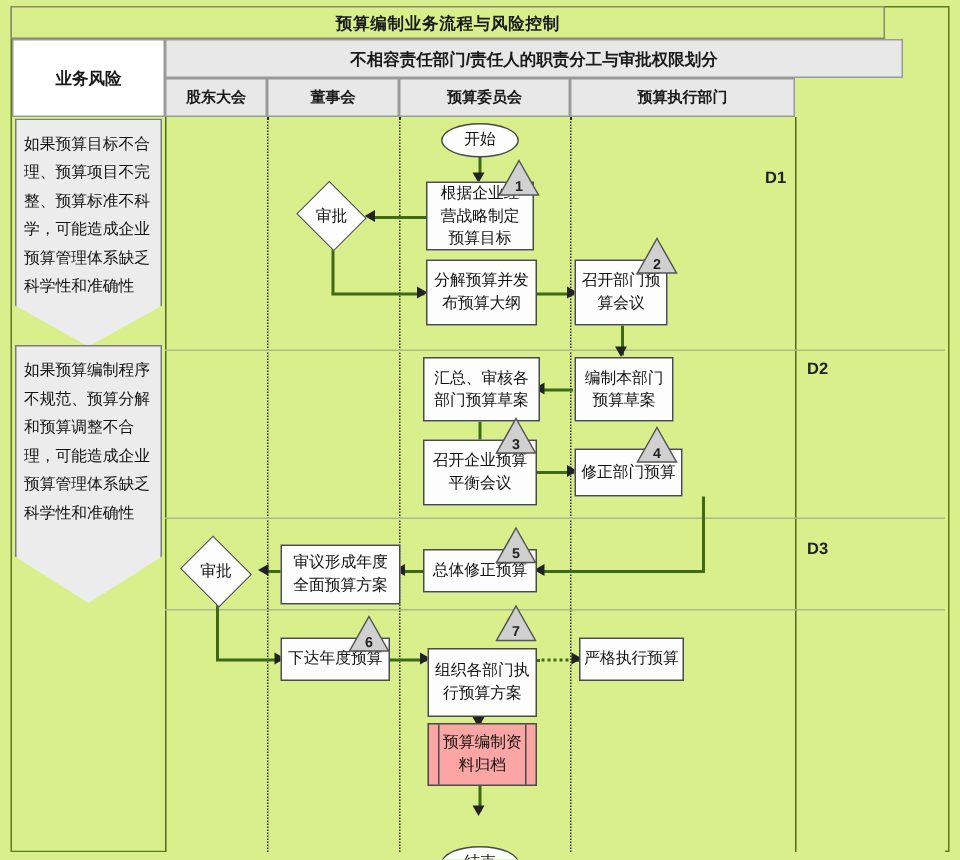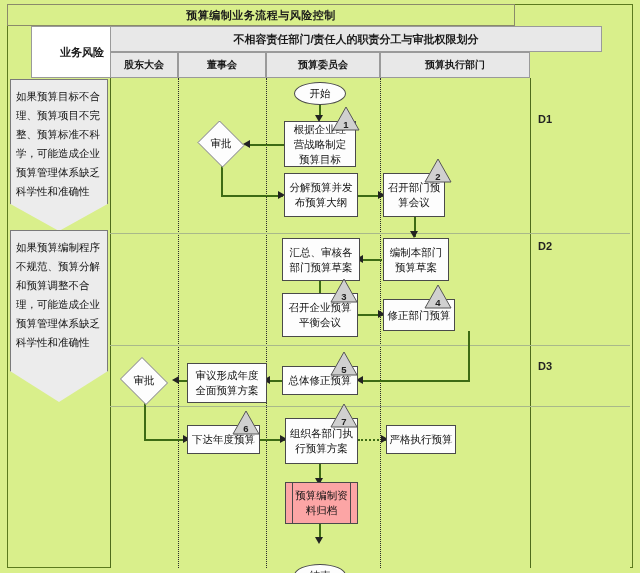--- a/index.html
+++ b/index.html
@@ -6,21 +6,21 @@
   body{
     width:640px;height:573px;
     background:#d9ef8b;
     font-family:"Liberation Sans","DejaVu Sans",sans-serif;
     -webkit-font-smoothing:none;
   }
   #sheet{position:relative;width:640px;height:573px;overflow:hidden;}
 
   
   .frame{position:absolute;left:7px;top:4px;width:626px;height:564px;border:1px solid #5c7a1e;box-sizing:border-box;}
-  .title-bar{position:absolute;left:7px;top:4px;width:508px;height:22px;
+  .title-bar{position:absolute;left:7px;top:4px;width:583px;height:22px;
     background:#d9ef8b;border:1px solid #8a8a6a;box-sizing:border-box;
     display:flex;align-items:center;justify-content:center;
     font-size:11px;font-weight:bold;color:#1a1a1a;letter-spacing:.5px;}
 
   .hdr{position:absolute;background:#e8e8e8;border:1px solid #9a9a9a;box-sizing:border-box;
     display:flex;align-items:center;justify-content:center;
     font-size:11px;font-weight:bold;color:#1a1a1a;}
   .hdr.white{background:#ffffff;}
   .hdr.sub{font-size:10px;background:#e8e8e8;}
   .lane{position:absolute;top:78px;height:490px;background:#d9ef8b;}
@@ -76,21 +76,21 @@
   .stage{position:absolute;font-size:11px;font-weight:bold;color:#222;}
 </style>
 </head>
 <body>
 
 <div id="sheet">
 
   <div class="frame"></div>
   <div class="title-bar">预算编制业务流程与风险控制</div>
 
-  <div class="hdr white" style="left:8px;top:26px;width:102px;height:52px;margin-left:23px;">业务风险</div>
+  <div class="hdr white" style="left:8px;top:26px;width:102px;height:52px;">业务风险</div>
   <div class="hdr" style="left:110px;top:26px;width:492px;height:26px;">不相容责任部门/责任人的职责分工与审批权限划分</div>
   <div class="hdr sub" style="left:110px;top:52px;width:68px;height:26px;">股东大会</div>
   <div class="hdr sub" style="left:178px;top:52px;width:88px;height:26px;">董事会</div>
   <div class="hdr sub" style="left:266px;top:52px;width:114px;height:26px;">预算委员会</div>
   <div class="hdr sub" style="left:380px;top:52px;width:150px;height:26px;">预算执行部门</div>
 
   <div class="lane" style="left:110px;width:520px;"></div>
   <div class="lane-div" style="left:178px;"></div>
   <div class="lane-div" style="left:266px;"></div>
   <div class="lane-div" style="left:380px;"></div>
@@ -99,21 +99,21 @@
 
   <div class="row-div" style="left:110px;top:233px;width:520px;"></div>
   <div class="row-div" style="left:110px;top:345px;width:520px;"></div>
   <div class="row-div" style="left:110px;top:406px;width:520px;"></div>
 
   <div class="riskcol">
     <div class="risk pent" style="top:1px;height:152px;">如果预算目标不合理、预算项目不完整、预算标准不科学，可能造成企业预算管理体系缺乏科学性和准确性</div>
     <div class="risk pent" style="top:152px;height:172px;">如果预算编制程序不规范、预算分解和预算调整不合理，可能造成企业预算管理体系缺乏科学性和准确性</div>
   </div>
 
-  <div class="stage" style="left:538px;top:113px;">D1</div>
+  <div class="stage" style="left:510px;top:113px;">D1</div>
   <div class="stage" style="left:538px;top:240px;">D2</div>
   <div class="stage" style="left:538px;top:360px;">D3</div>
 
   <div class="ln lnv" style="left:319px;top:102px;height:16px;"></div>
   <div class="arw d" style="left:315px;top:115px;"></div>
 
   <div class="ln lnh" style="left:247px;top:144px;width:38px;"></div>
   <div class="arw l" style="left:243px;top:140px;"></div>
 
   <div class="ln lnv" style="left:221px;top:165px;height:31px;"></div>
@@ -186,21 +186,21 @@
 
   <div class="node" style="left:187px;top:363px;width:80px;height:40px;padding:12px 3px;">审议形成年度全面预算方案</div>
 
   <div class="diamond" style="left:118px;top:359px;width:52px;height:44px;">
     <div class="dshape"></div>
     <div class="dlabel">审批</div>
   </div>
 
   <div class="node" style="left:187px;top:425px;width:73px;height:29px;padding:0 2px;">下达年度预算</div>
 
-  <div class="node" style="left:285px;top:418px;width:73px;height:46px;padding:0 3px;">组织各部门执行预算方案</div>
+  <div class="node" style="left:285px;top:432px;width:73px;height:46px;padding:0 3px;">组织各部门执行预算方案</div>
 
   <div class="node" style="left:386px;top:425px;width:70px;height:29px;padding:0 2px;">严格执行预算</div>
 
   <div class="node doc" style="left:285px;top:482px;width:73px;height:42px;padding:0 8px;">预算编制资料归档</div>
 
   <div class="node oval" style="left:294px;top:564px;width:52px;height:23px;">结束</div>
 
   <div class="mark" style="left:332px;top:106px;">
     <svg width="28" height="25" viewBox="0 0 28 25">
         <polygon points="14,1 27,24 1,24" fill="#d0d0d0" stroke="#555" stroke-width="1"></polygon>

